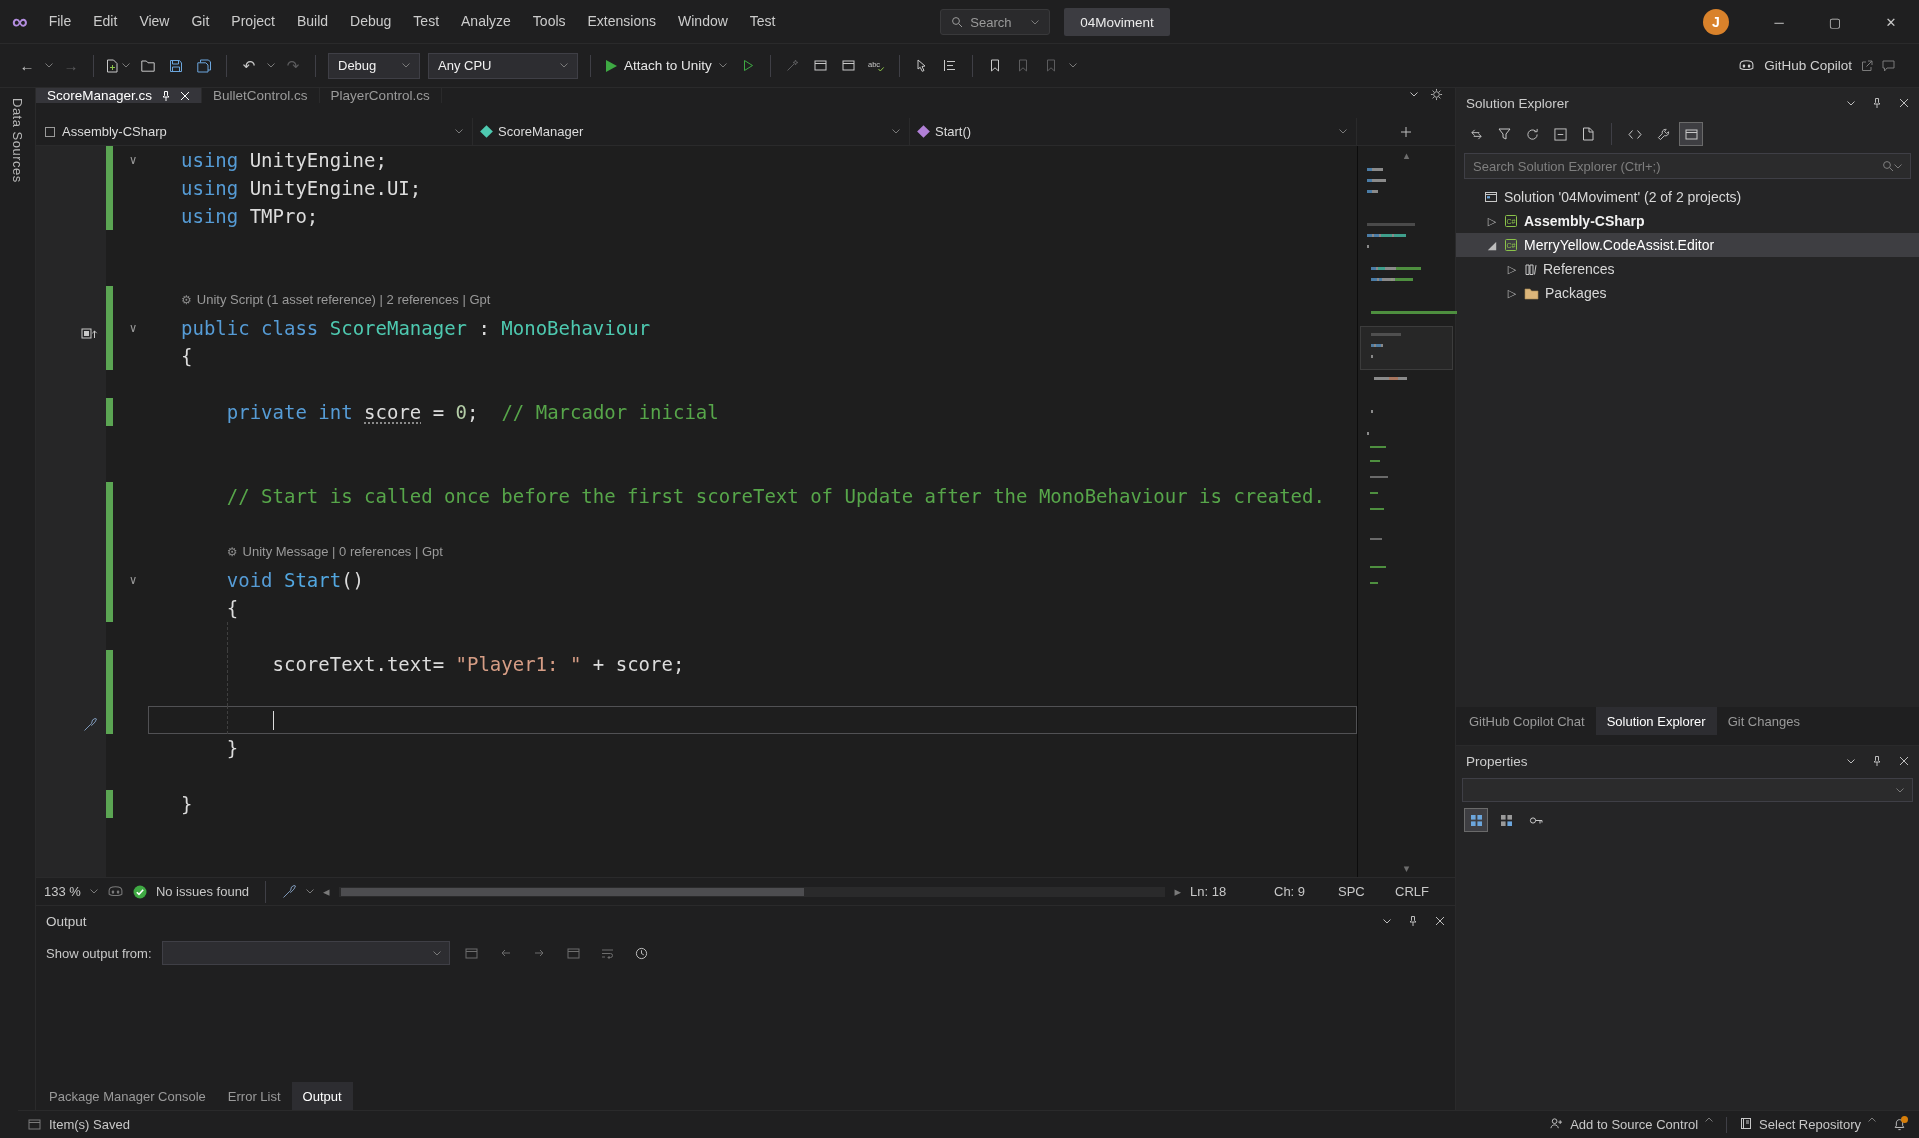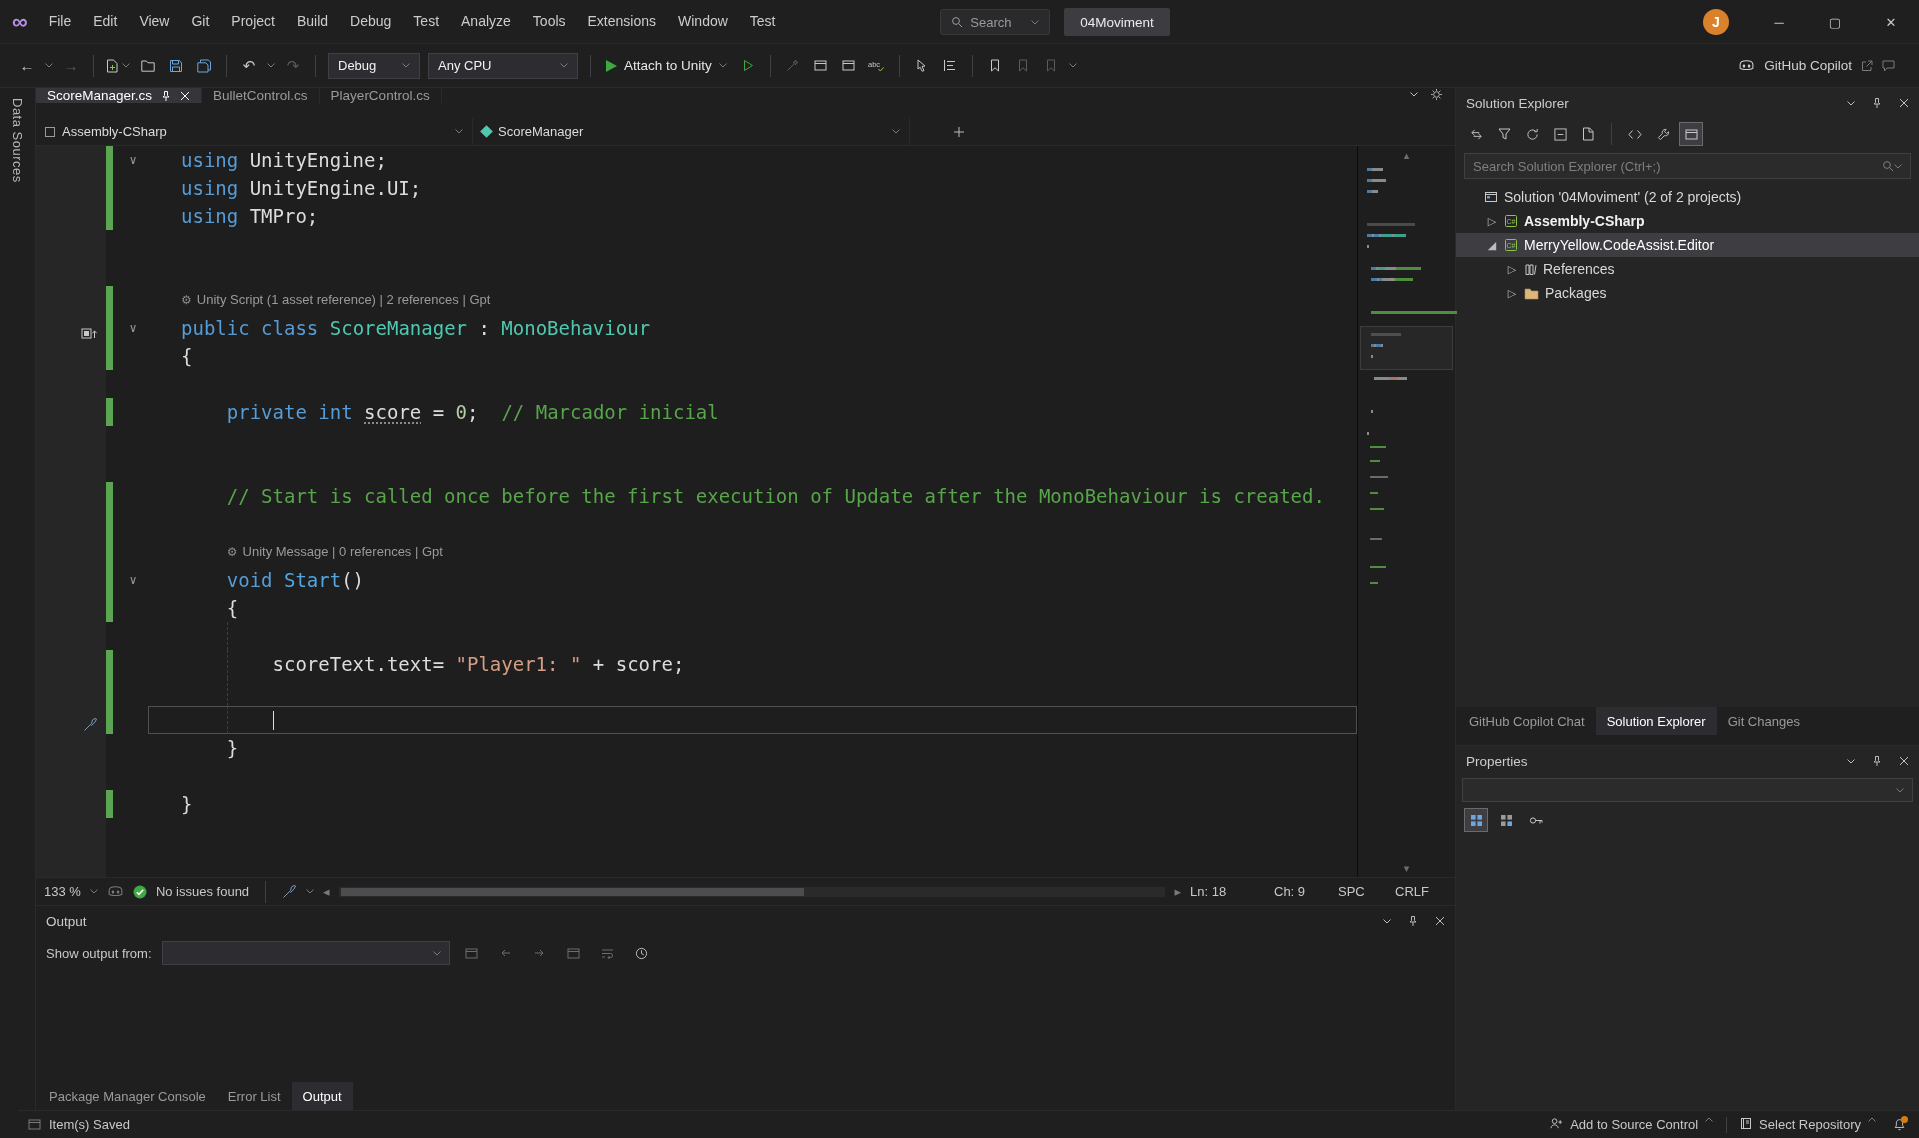--- a/index.html
+++ b/index.html
@@ -435,20 +435,30 @@
         <div class="nav-cell nav-c2">
           <span class="dia teal"></span>
           <span>ScoreManager</span>
           <span class="spring"></span>
           <span class="ic dim">
               <svg width="8" height="5" viewBox="0 0 8 5">
                 <path d="M0.5 0.5L4 4l3.5-3.5" fill="none" stroke="currentColor"></path>
               </svg>
             </span>
         </div>
+        <div class="nav-cell nav-c3">
+          <span class="dia purple"></span>
+          <span>Start()</span>
+          <span class="spring"></span>
+          <span class="ic dim">
+              <svg width="8" height="5" viewBox="0 0 8 5">
+                <path d="M0.5 0.5L4 4l3.5-3.5" fill="none" stroke="currentColor"></path>
+              </svg>
+            </span>
+        </div>
         <div class="nav-split">
           <span class="ic">
               <svg width="12" height="12" viewBox="0 0 12 12">
                 <path d="M6 1v10M1 6h10" stroke="currentColor"></path>
               </svg>
             </span>
         </div>
       </div>
 
       <div class="editor-body">
@@ -528,21 +538,21 @@
             <div class="cl">
               <span class="cl-margin"></span>
               <span class="cl-bar"></span>
               <span class="cl-fold"></span>
               <span class="cl-text" style="padding-left: 33px;"></span>
             </div>
             <div class="cl">
               <span class="cl-margin"></span>
               <span class="cl-bar on"></span>
               <span class="cl-fold"></span>
-              <span class="cl-text" style="padding-left: 78.76px;"><span class="tk-cm">// Start is called once before the first execution of Update after the MonoBehaviour is created.</span></span>
+              <span class="cl-text" style="padding-left: 78.76px;"><span class="tk-cm">// Start is called once before the first scoreText of Update after the MonoBehaviour is created.</span></span>
             </div>
             <div class="cl">
               <span class="cl-margin"></span>
               <span class="cl-bar on"></span>
               <span class="cl-fold"></span>
               <span class="cl-text" style="padding-left: 33px;"></span>
             </div>
             <div class="cl">
               <span class="cl-margin"></span>
               <span class="cl-bar on"></span>

